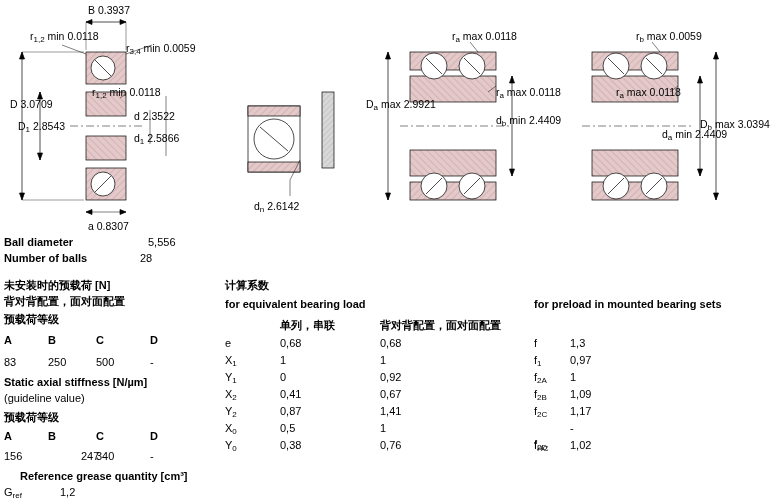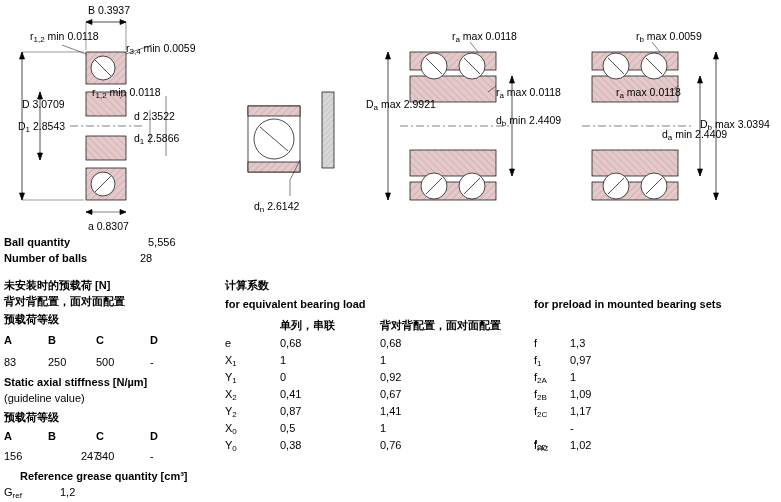--- a/index.html
+++ b/index.html
@@ -138,38 +138,38 @@
     <line x1="670" y1="92" x2="678" y2="86" stroke-width="0.5"></line>
   </g>
 </svg>
 
 <div class="lbl" style="left:88px;top:4px;">B   0.3937</div>
 <div class="lbl" style="left:30px;top:30px;">r<span class="sub">1,2</span> min    0.0118</div>
 <div class="lbl" style="left:126px;top:42px;">r<span class="sub">3,4</span> min    0.0059</div>
 <div class="lbl" style="left:92px;top:86px;">r<span class="sub">1,2</span> min    0.0118</div>
 <div class="lbl" style="left:134px;top:110px;">d   2.3522</div>
 <div class="lbl" style="left:134px;top:132px;">d<span class="sub">1</span>   2.5866</div>
-<div class="lbl" style="left:10px;top:98px;margin-left:12px;">D  3.0709</div>
+<div class="lbl" style="left:10px;top:98px;">D  3.0709</div>
 <div class="lbl" style="left:10px;top:120px;padding-left:8px;">D<span class="sub">1</span>   2.8543</div>
 <div class="lbl" style="left:88px;top:220px;">a  0.8307</div>
 
 <div class="lbl" style="left:254px;top:200px;">d<span class="sub">n</span>   2.6142</div>
 
 <div class="lbl" style="left:452px;top:30px;">r<span class="sub">a</span> max    0.0118</div>
 <div class="lbl" style="left:496px;top:86px;">r<span class="sub">a</span> max    0.0118</div>
 <div class="lbl" style="left:366px;top:98px;">D<span class="sub">a</span> max   2.9921</div>
 <div class="lbl" style="left:496px;top:114px;">d<span class="sub">b</span> min   2.4409</div>
 
 <div class="lbl" style="left:636px;top:30px;">r<span class="sub">b</span> max    0.0059</div>
 <div class="lbl" style="left:616px;top:86px;">r<span class="sub">a</span> max    0.0118</div>
 <div class="lbl" style="left:700px;top:98px;margin-top:20px;">D<span class="sub">b</span> max   3.0394</div>
 <div class="lbl" style="left:662px;top:128px;">d<span class="sub">a</span> min   2.4409</div>
 </div>
 
-<div class="txt bold" style="left:4px;top:236px;">Ball quantity</div>
+<div class="txt bold" style="left:4px;top:236px;">Ball diameter</div>
 <div class="txt" style="left:140px;top:236px;padding-left:8px;">5,556</div>
 <div class="txt bold" style="left:4px;top:252px;">Number of balls</div>
 <div class="txt" style="left:140px;top:252px;">28</div>
 
 <div class="txt bold" style="left:4px;top:278px;">未安装时的预载荷 [N]</div>
 <div class="txt bold" style="left:4px;top:294px;">背对背配置，面对面配置</div>
 <div class="txt bold" style="left:4px;top:312px;">预载荷等级</div>
 <div class="txt bold" style="left:4px;top:334px;">A</div>
 <div class="txt bold" style="left:48px;top:334px;">B</div>
 <div class="txt bold" style="left:96px;top:334px;">C</div>

